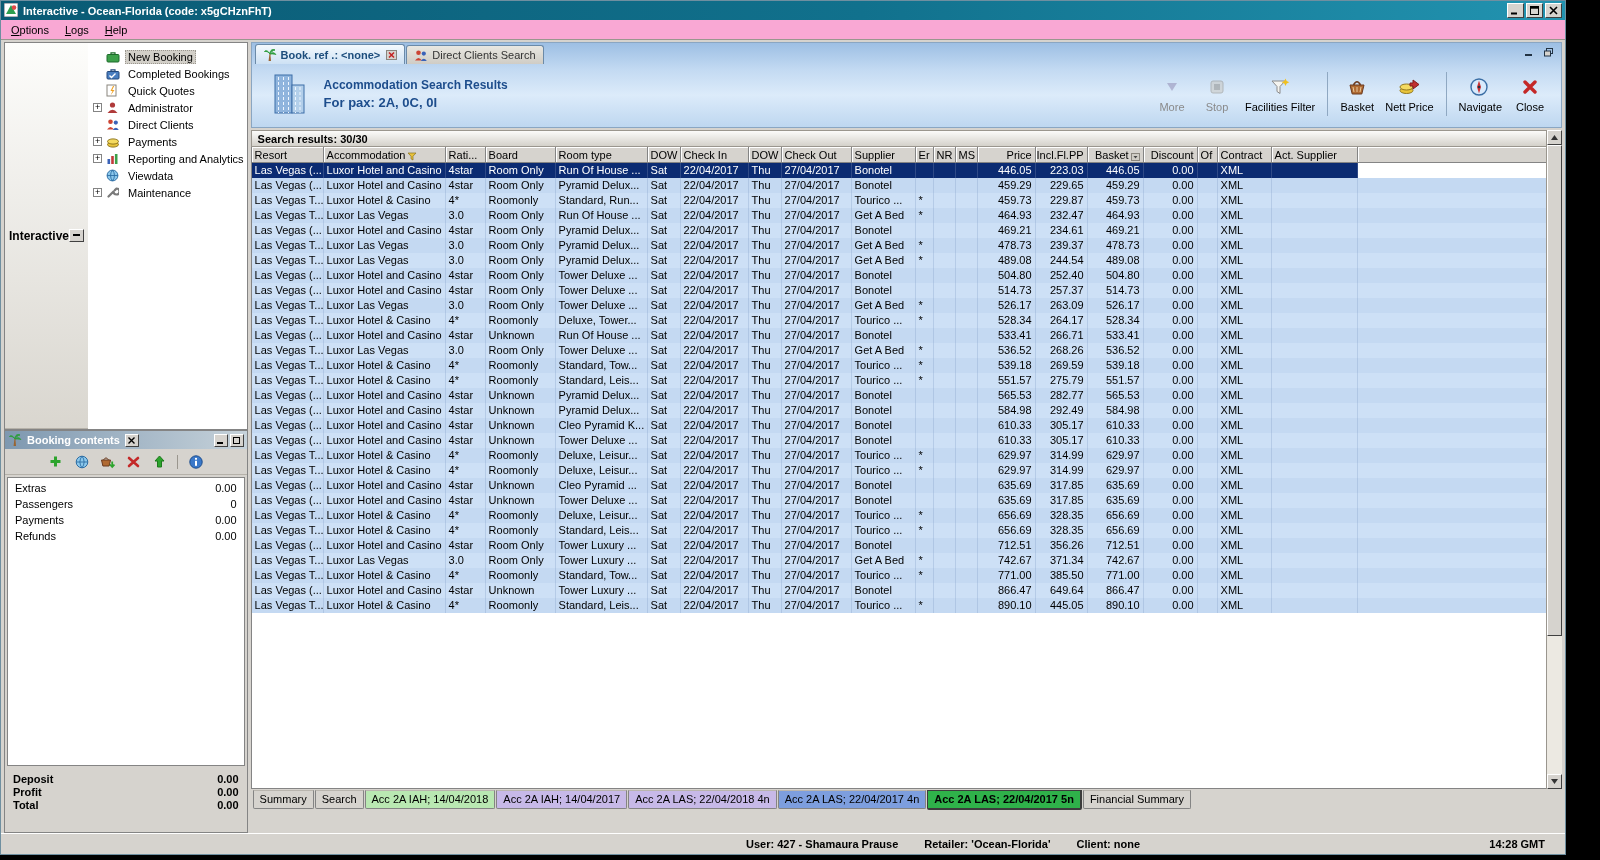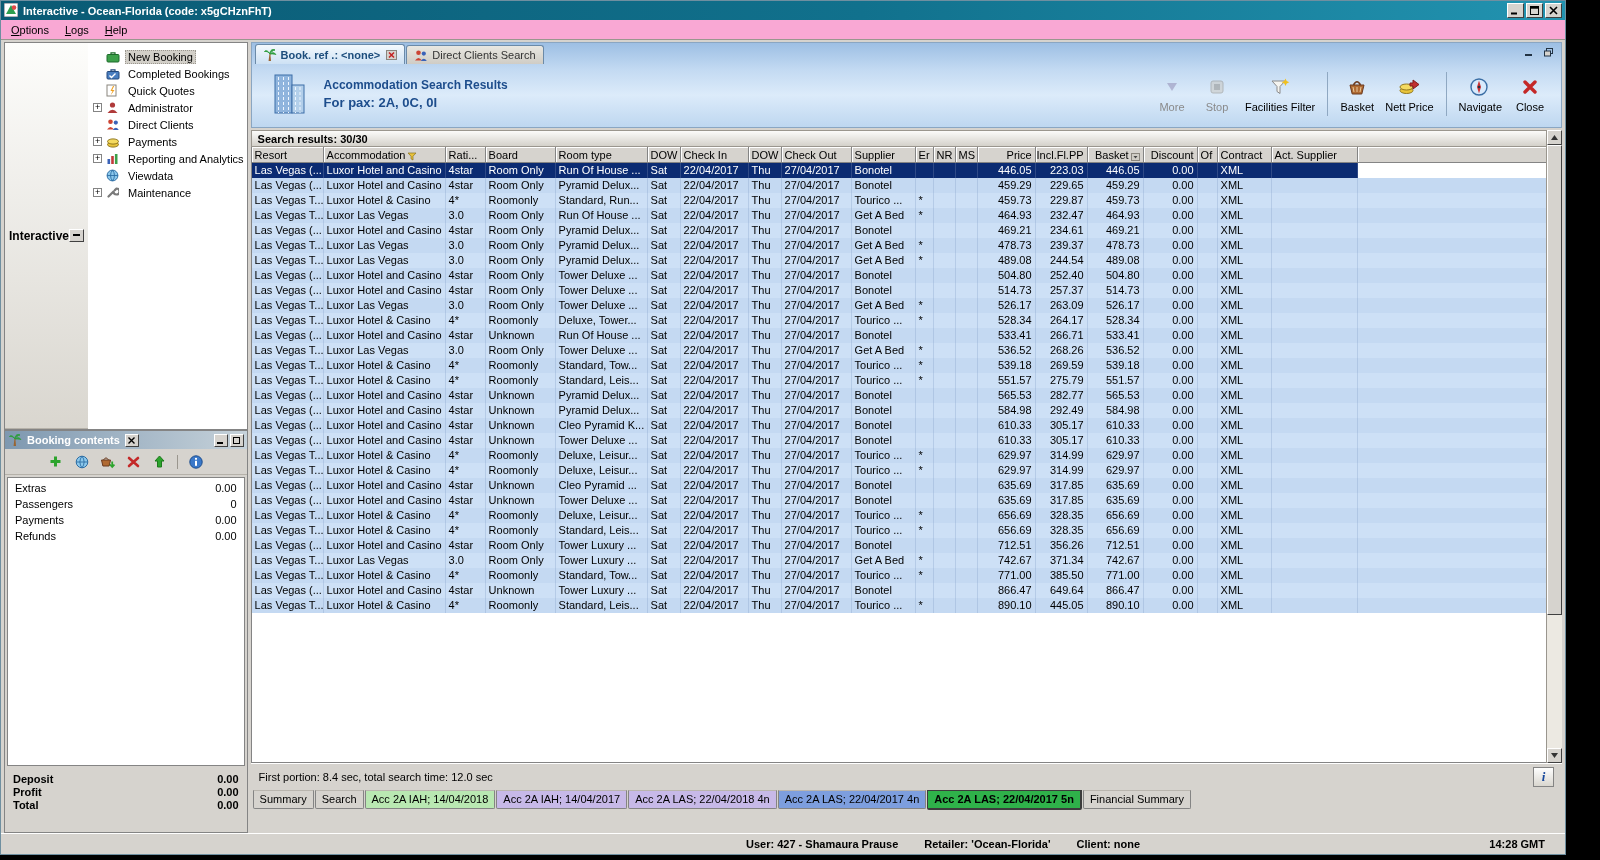--- a/index.html
+++ b/index.html
@@ -1352,24 +1352,20 @@
               <span class="sb-thumb"></span>
             </span>
           <span class="sb-btn icon" id="sbDown">
               <svg width="7" height="5">
                 <path d="M0 0 H7 L3.5 5 Z" fill="#333"></path>
               </svg>
             </span>
         </div>
       </div>
 
-      <div class="status-row">
-        <span>First portion: 8.4 sec, total search time: 12.0 sec</span>
-        <span class="info-btn">i</span>
-      </div>
 
       <div class="bottom-tabs" id="bottomTabs">
           <span class="btab">Summary</span>
           <span class="btab">Search</span>
           <span class="btab" style="background: rgb(185, 232, 178);">Acc 2A IAH; 14/04/2018</span>
           <span class="btab" style="background: rgb(199, 185, 232);">Acc 2A IAH; 14/04/2017</span>
           <span class="btab" style="background: rgb(199, 185, 232);">Acc 2A LAS; 22/04/2018 4n</span>
           <span class="btab" style="background: rgb(125, 158, 222);">Acc 2A LAS; 22/04/2017 4n</span>
           <span class="btab active" style="background: rgb(47, 178, 74);">Acc 2A LAS; 22/04/2017 5n</span>
           <span class="btab">Financial Summary</span>

